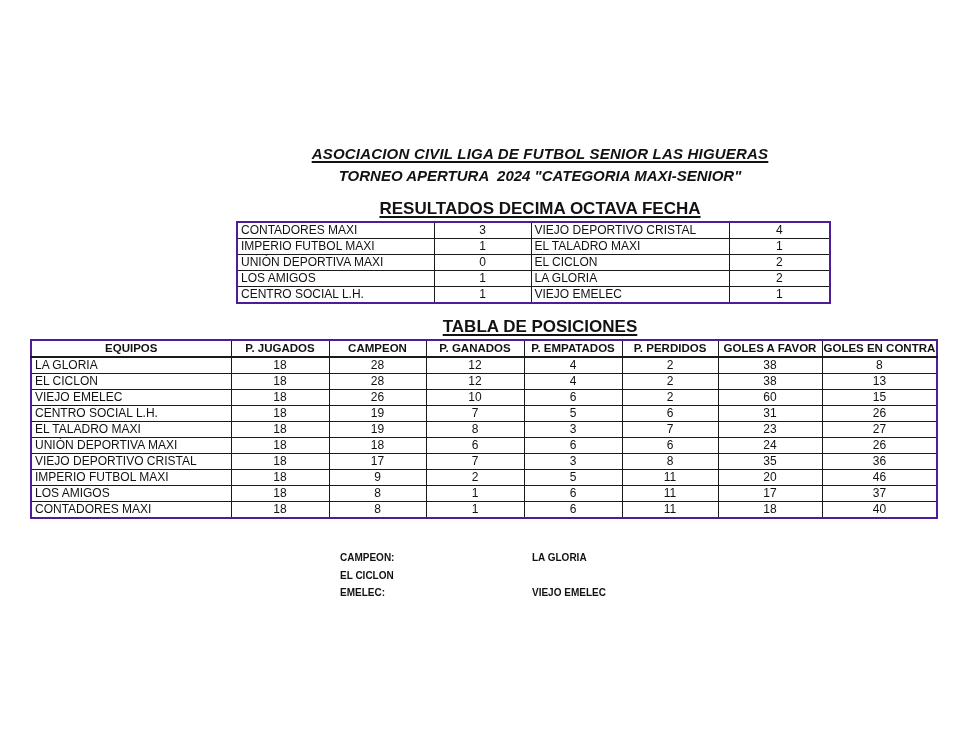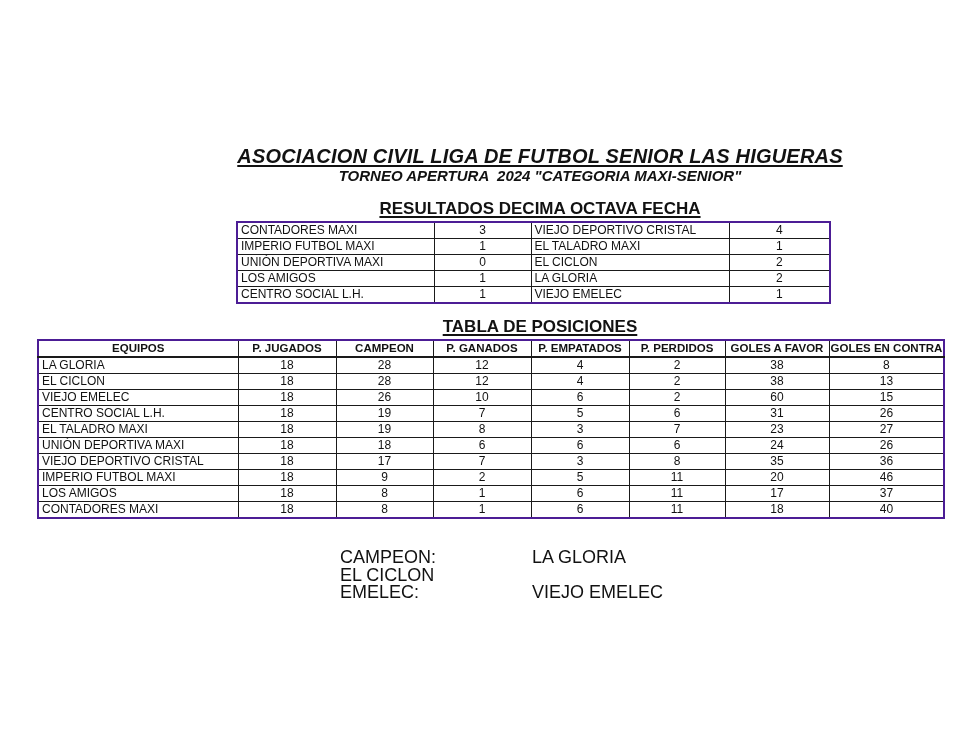--- a/index.html
+++ b/index.html
@@ -15,21 +15,21 @@
   }
   .center-line {
     position: absolute;
     left: 110px;
     width: 860px;
     text-align: center;
     white-space: nowrap;
   }
   .title {
     top: 145px;
-    font-size: 20px;
+    font-size: 15px;
     font-weight: bold;
     font-style: italic;
     letter-spacing: 0.2px;
   }
   .subtitle {
     top: 167px;
     font-size: 15px;
     font-weight: bold;
     font-style: italic;
     white-space: pre;
@@ -55,36 +55,36 @@
     border: 1px solid #1a1a1a;
     padding: 0 3px;
     height: 15px;
     line-height: 15px;
     font-size: 12px;
     white-space: nowrap;
     overflow: hidden;
     vertical-align: middle;
   }
   .results-table { left: 236px; top: 221px; }
-  .standings-table { left: 37px; top: 339px; border-radius: 25px; }
+  .standings-table { left: 30px; top: 339px; border-radius: 25px; }
   .standings-table th {
     font-size: 11.5px;
     font-weight: bold;
     text-align: center;
     padding: 0 1px;
     border-bottom: 2px solid #1a1a1a;
   }
   td.team { text-align: left; }
   td.num  { text-align: center; }
   .podium {
     position: absolute;
     left: 340px;
     top: 549px;
-    font-size: 18px;
-    font-weight: normal;
+    font-size: 10px;
+    font-weight: bold;
   }
   .podium-row { display: flex; height: 17.5px; line-height: 17.5px; }
   .podium-label { width: 192px; }
 </style>
 </head>
 <body>
 
 <div class="page">
 
   <div class="center-line title"><span class="u">ASOCIACION CIVIL LIGA DE FUTBOL SENIOR LAS HIGUERAS</span></div>

